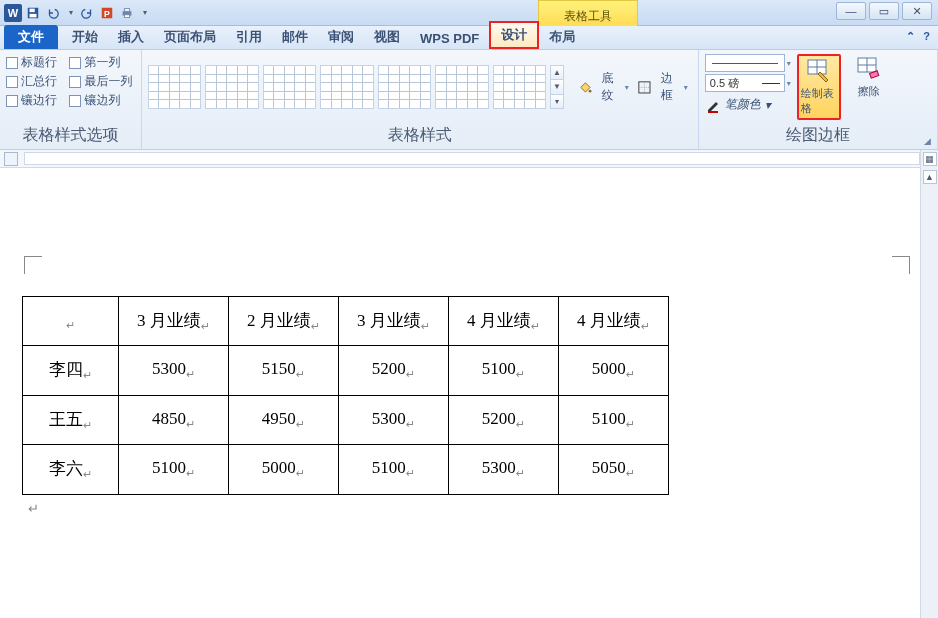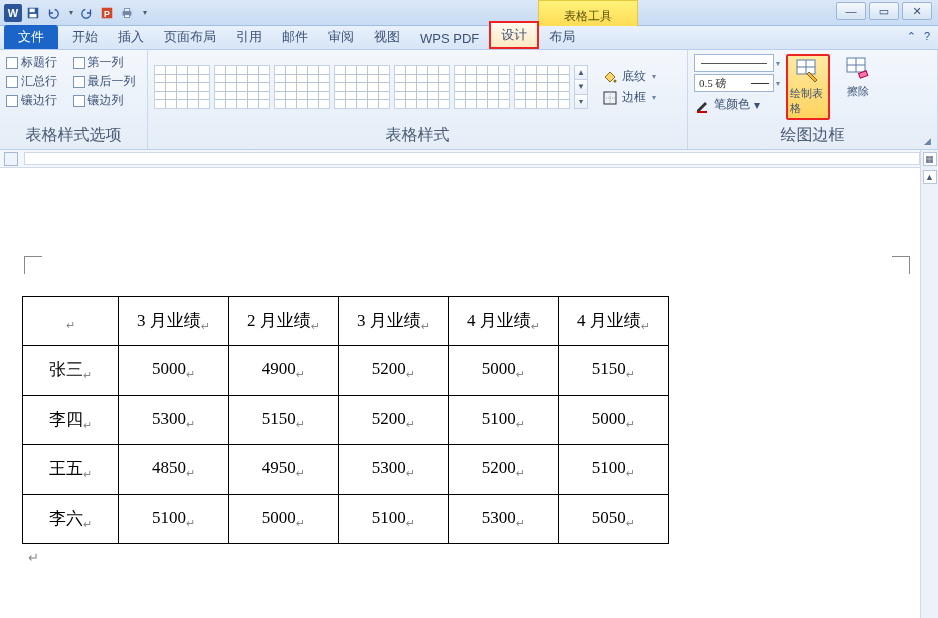--- a/index.html
+++ b/index.html
@@ -11,21 +11,21 @@
 .word-icon { width: 18px; height: 18px; background: #2b579a; color: #fff; font-weight: bold; display: flex; align-items: center; justify-content: center; font-size: 11px; border-radius: 2px; }
 .qat-btn { width: 18px; height: 18px; display: flex; align-items: center; justify-content: center; color: #2b579a; cursor: pointer; }
 .qat-btn svg { width: 14px; height: 14px; }
 .titlecenter { position: absolute; left: 50%; transform: translateX(-50%); color: #4b5c74; font-size: 13px;}
 .table-tools-tab { position: absolute; left: 538px; top: 0; height: 32px; width: 100px; background: linear-gradient(#fff27a,#ffd84e); color: #5a5308; display: flex; align-items: center; justify-content: center; font-size: 12px; border: 1px solid #e6c741; }
 .win-ctrls { position: absolute; right: 6px; top: 2px; display: flex; gap: 3px; }
 .win-ctrl { width: 30px; height: 18px; border: 1px solid #9db5d7; background: linear-gradient(#f4f8fd,#d6e4f4); display: flex; align-items: center; justify-content: center; color: #3b5175; font-size: 11px; border-radius: 2px; cursor: pointer;}
 .titlebar-dropdown { width: 10px; height: 18px; display:flex; align-items:center; justify-content:center; color:#4b5c74; font-size:8px; cursor:pointer; margin-left:2px;}
 
 
-.ribbon-tabs { height: 24px; background: linear-gradient(#e9f1fb,#d7e5f7); display: flex; align-items: flex-end; padding-left: 4px; border-bottom: 1px solid #b7cdeb; position: relative;}
+.ribbon-tabs { height: 24px; background: linear-gradient(#e9f1fb,#d7e5f7); display: flex; align-items: flex-end; padding-left: 4px; border-bottom: 1px solid #b7cdeb; position: relative; font-weight: bold;}
 .file-tab { background: #1a65c7; color: #fff; padding: 3px 14px; font-size: 13px; border-top-left-radius: 3px; border-top-right-radius: 3px; cursor: pointer; margin-right: 4px;}
 .rtab { padding: 3px 10px; font-size: 13px; color: #3b5175; cursor: pointer; }
 .rtab.design { border: 2px solid #e22; background: linear-gradient(#fefaf0,#fde9c2); }
 .ribbon-help { position: absolute; right: 8px; top: 4px; display: flex; gap: 8px; }
 .ribbon-help span { color: #2b579a; cursor: pointer; font-size: 11px; }
 
 
 .ribbon { height: 100px; background: linear-gradient(#f3f7fc,#e5edf7); border-bottom: 1px solid #bcd0ea; display: flex; }
 .ribbon-group { border-right: 1px solid #c9d8ee; padding: 4px 6px 2px 6px; display: flex; flex-direction: column; justify-content: space-between; position: relative; }
 .group-label { text-align: center; font-size: 16px; color: #4b5c74; padding-bottom: 1px; }
@@ -49,22 +49,22 @@
 .sb-opt { display: flex; align-items: center; gap: 4px; font-size: 12px; color: #3b5175; cursor: pointer; padding: 2px 4px; }
 .sb-opt .dd { font-size: 8px; margin-left: 2px; color: #6d86a8; }
 .sb-icon { width: 16px; height: 16px; display:flex; align-items:center; justify-content:center;}
 
 
 .db-wrap { display: flex; gap: 6px; align-items: flex-start; height: 66px;}
 .db-col1 { display: flex; flex-direction: column; gap: 2px; }
 .db-row { display:flex; align-items:center; gap:2px;}
 .db-line { width: 80px; height: 18px; border: 1px solid #9db5d7; background: #fff; display:flex; align-items:center; cursor:pointer; }
 .db-line-inner { margin: 0 6px; flex:1; border-top: 1px solid #555; }
-.db-weight { width: 80px; height: 18px; border: 1px solid #9db5d7; background: #fff; display:flex; align-items:center; padding: 0 4px; font-size: 11px; color:#333; cursor:pointer;font-family:Liberation Serif, serif;}
-.db-pen { display:flex; align-items:center; gap:4px; font-size:12px; color:#3b5175; cursor:pointer; padding: 2px 0;}
+.db-weight { width: 80px; height: 18px; border: 1px solid #9db5d7; background: #fff; display:flex; align-items:center; padding: 0 4px; font-size: 11px; color:#333; cursor:pointer;}
+.db-pen { display:flex; align-items:center; gap:4px; font-size:12px; color:#3b5175; cursor:pointer; padding: 2px 0; font-style: italic;}
 .db-bigbtn { width: 44px; display:flex; flex-direction:column; align-items:center; justify-content:center; gap:2px; font-size:11px; color:#3b5175; cursor:pointer; padding:2px; border-radius:2px;}
 .db-bigbtn.highlight { background: linear-gradient(#ffe9a3,#ffd35e); border: 2px solid #e22; justify-content: flex-end; }
 .db-bigbtn .bigicon { width: 26px; height: 26px; display:flex; align-items:center; justify-content:center; }
 
 
 .ruler-h { height: 18px; background: #f3f7fc; border-bottom: 1px solid #d0daea; position: relative; }
 .ruler-h .page-area { position:absolute; left:24px; right:18px; top:2px; bottom:2px; background:#fff; border:1px solid #cfd8e6;}
 .corner-box { position:absolute; left:4px; top:2px; width:14px; height:14px; border:1px solid #a7b9d3; background:#eef4fb;}
 
 
@@ -442,21 +442,21 @@
             <div class="c"></div>
             <div class="c"></div>
             <div class="c"></div>
           </div>
         </div>
       <div class="tstyle-scroll">
         <div>▲</div>
         <div>▼</div>
         <div>▾</div>
       </div>
-      <div style="display:flex; flex-direction:column; margin-left:6px;text-align:center;">
+      <div style="display:flex; margin-left:6px;text-align:center;">
         <div class="sb-opt">
             <span class="sb-icon">
               <svg viewBox="0 0 16 16">
                 <path d="M3 8 L8 3 L13 8 L8 13 Z" fill="#fbd56b" stroke="#8a6d1a"></path>
                 <circle cx="13" cy="12" r="1.5" fill="#8a6d1a"></circle>
               </svg>
             </span>
             <span>底纹</span>
             <span class="dd">▾</span>
           </div>
@@ -547,28 +547,20 @@
     <div class="crop-mark tr"></div>
     <table class="doc-table">
       <tbody>
           <tr>
         <th><span class="cell-mark">↵</span></th>
         <th><span>3 月业绩</span><span class="cell-mark">↵</span></th>
         <th><span>2 月业绩</span><span class="cell-mark">↵</span></th>
         <th><span>3 月业绩</span><span class="cell-mark">↵</span></th>
         <th><span>4 月业绩</span><span class="cell-mark">↵</span></th>
         <th><span>4 月业绩</span><span class="cell-mark">↵</span></th>
-      </tr>
-      <tr>
-        <td><span>张三</span><span class="cell-mark">↵</span></td>
-        <td><span>5000</span><span class="cell-mark">↵</span></td>
-        <td><span>4900</span><span class="cell-mark">↵</span></td>
-        <td><span>5200</span><span class="cell-mark">↵</span></td>
-        <td><span>5000</span><span class="cell-mark">↵</span></td>
-        <td><span>5150</span><span class="cell-mark">↵</span></td>
       </tr>
       <tr>
         <td><span>李四</span><span class="cell-mark">↵</span></td>
         <td><span>5300</span><span class="cell-mark">↵</span></td>
         <td><span>5150</span><span class="cell-mark">↵</span></td>
         <td><span>5200</span><span class="cell-mark">↵</span></td>
         <td><span>5100</span><span class="cell-mark">↵</span></td>
         <td><span>5000</span><span class="cell-mark">↵</span></td>
       </tr>
       <tr>

